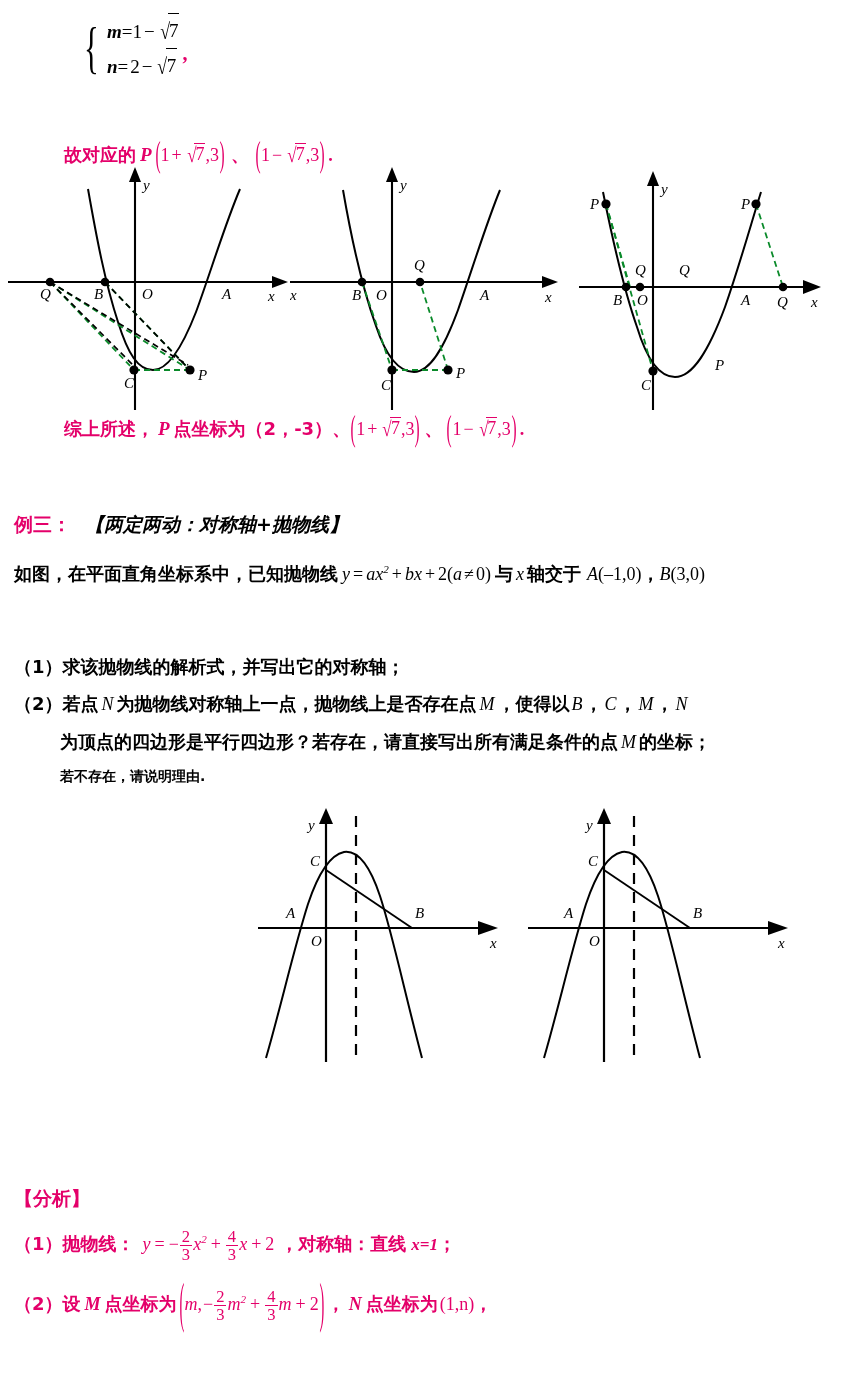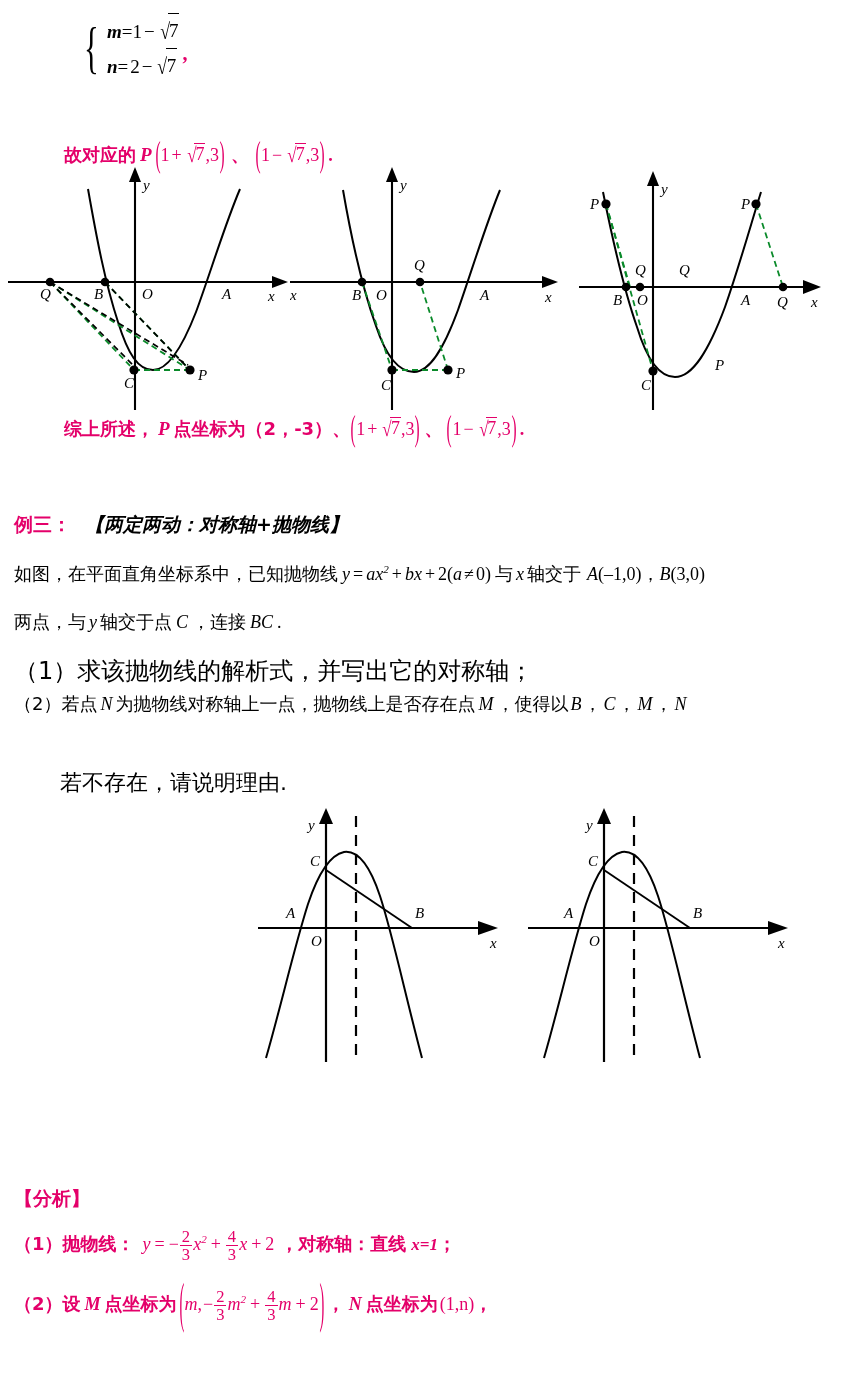--- a/index.html
+++ b/index.html
@@ -37,21 +37,21 @@
   .frac { display: inline-block; vertical-align: -0.62em; text-align: center; font-size: 0.92em; line-height: 1.05; margin: 0 1px; }
   .frac .num { display: block; border-bottom: 1.3px solid currentColor; padding: 0 2px; }
   .frac .den { display: block; padding: 0 2px; }
 
   
   .abs { position: absolute; white-space: nowrap; }
 
   .magenta { color: #e4006a; }
   .bold { font-weight: bold; }
 
-  .cn { font-family: "DejaVu Sans", "Liberation Sans", sans-serif; }
+  .cn { font-family: "DejaVu Sans", "Liberation Sans", sans-serif; font-weight: bold; }
   .cnb { font-family: "DejaVu Sans", "Liberation Sans", sans-serif; font-weight: bold; }
 
   
   .brace {
     display: inline-block;
     font-size: 56px;
     font-family: "Liberation Serif", serif;
     transform: scaleX(0.55);
     line-height: 0.95;
     font-style: normal;
@@ -219,34 +219,34 @@
   </div>
 
   <div class="abs" style="left:14px; top:512px; font-size:19px;">
     <span class="cnb magenta">例三：</span><span class="cnb" style="margin-left:14px;font-style:italic;">【两定两动：对称轴+抛物线】</span>
   </div>
 
   <div class="abs" style="left:14px; top:562px; font-size:18px;">
     <span class="cn">如图，在平面直角坐标系中，已知抛物线</span><span style="margin:0 4px;"><span class="mi">y</span><span class="mn" style="margin:0 3px;">=</span><span class="mi">ax</span><span class="sup">2</span><span class="mn" style="margin:0 3px;">+</span><span class="mi">bx</span><span class="mn" style="margin:0 3px;">+</span><span class="mn">2(</span><span class="mi">a</span><span class="mn" style="margin:0 2px;">≠</span><span class="mn">0)</span></span><span class="cn">与</span><span class="mi" style="margin:0 3px;">x</span><span class="cn">轴交于</span><span class="mi" style="margin-left:6px;">A</span><span class="mn">(–1,0)</span><span class="cn">，</span><span class="mi">B</span><span class="mn">(3,0)</span>
   </div>
 
-  <div class="abs" style="left:14px; top:610px; font-size:18px;">
-    <span class="cn">两点，与</span><span class="mi" style="margin:0 3px;">y</span><span class="cn">轴交于点</span><span class="mi" style="margin:0 4px;">C</span><span class="cn">，连接</span><span class="mi" style="margin:0 4px;">BC</span><span class="mn">.</span>
-  </div>
-
-  <div class="abs" style="left:14px; top:655px; font-size:24px;">
+
+  <div class="abs" style="left:14px; top:655px; font-size:18px;">
     <span class="cn">（1）</span><span class="cn">求该抛物线的解析式，并写出它的对称轴；</span>
   </div>
 
   <div class="abs" style="left:14px; top:692px; font-size:18px;">
     <span class="cn">（2）</span><span class="cn">若点</span><span class="mi" style="margin:0 3px;">N</span><span class="cn">为抛物线对称轴上一点，抛物线上是否存在点</span><span class="mi" style="margin:0 3px;">M</span><span class="cn">，使得以</span><span class="mi" style="margin:0 2px;">B</span><span class="cn">，</span><span class="mi" style="margin:0 2px;">C</span><span class="cn">，</span><span class="mi" style="margin:0 2px;">M</span><span class="cn">，</span><span class="mi" style="margin:0 2px;">N</span>
   </div>
 
-
-  <div class="abs" style="left:60px; top:768px; font-size:22px;">
+  <div class="abs" style="left:60px; top:730px; font-size:18px;">
+    <span class="cn">为顶点的四边形是平行四边形？若存在，请直接写出所有满足条件的点</span><span class="mi" style="margin:0 3px;">M</span><span class="cn">的坐标；</span>
+  </div>
+
+  <div class="abs" style="left:60px; top:768px; font-size:14px;">
     <span class="cn">若不存在，请说明理由.</span>
   </div>
 
   <div class="fig" style="left:250px; top:800px;">
     <svg width="270" height="280" viewBox="0 0 270 280">
       <g>
         <line x1="8" y1="128" x2="228" y2="128" stroke="#000" stroke-width="2.2"></line>
         <polygon points="228,121 248,128 228,135" fill="#000"></polygon>
       </g>
       <g>

